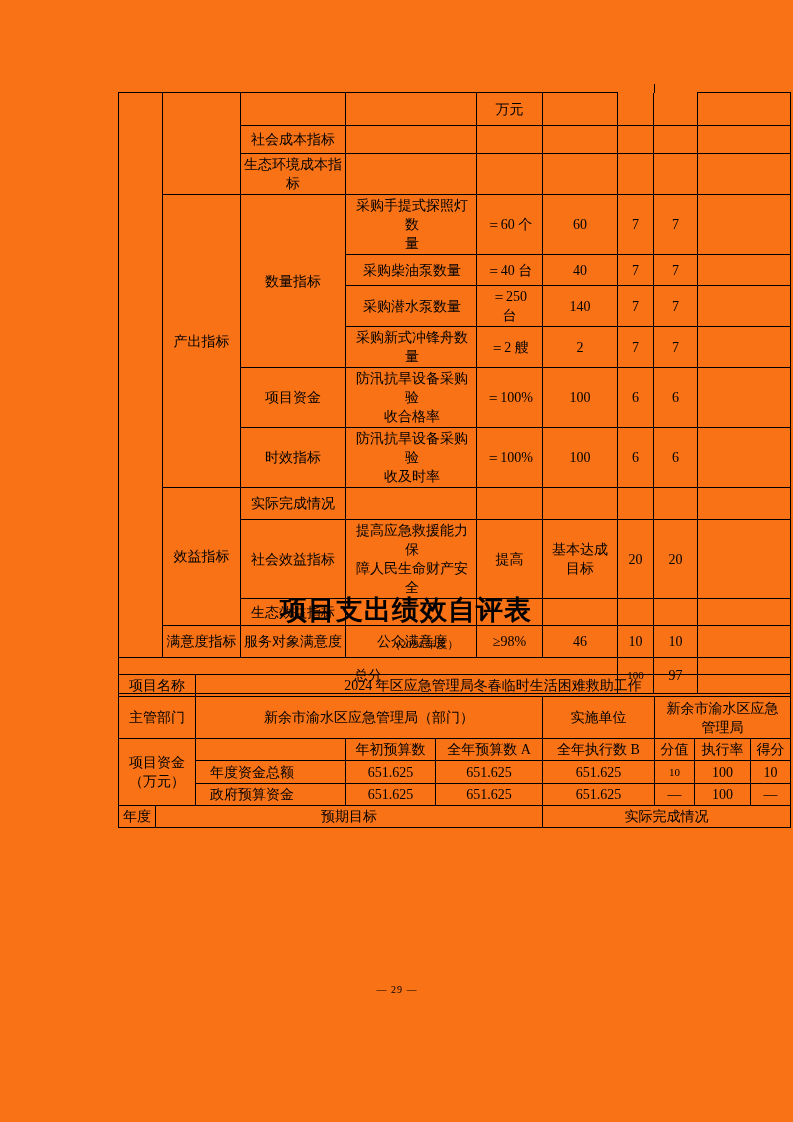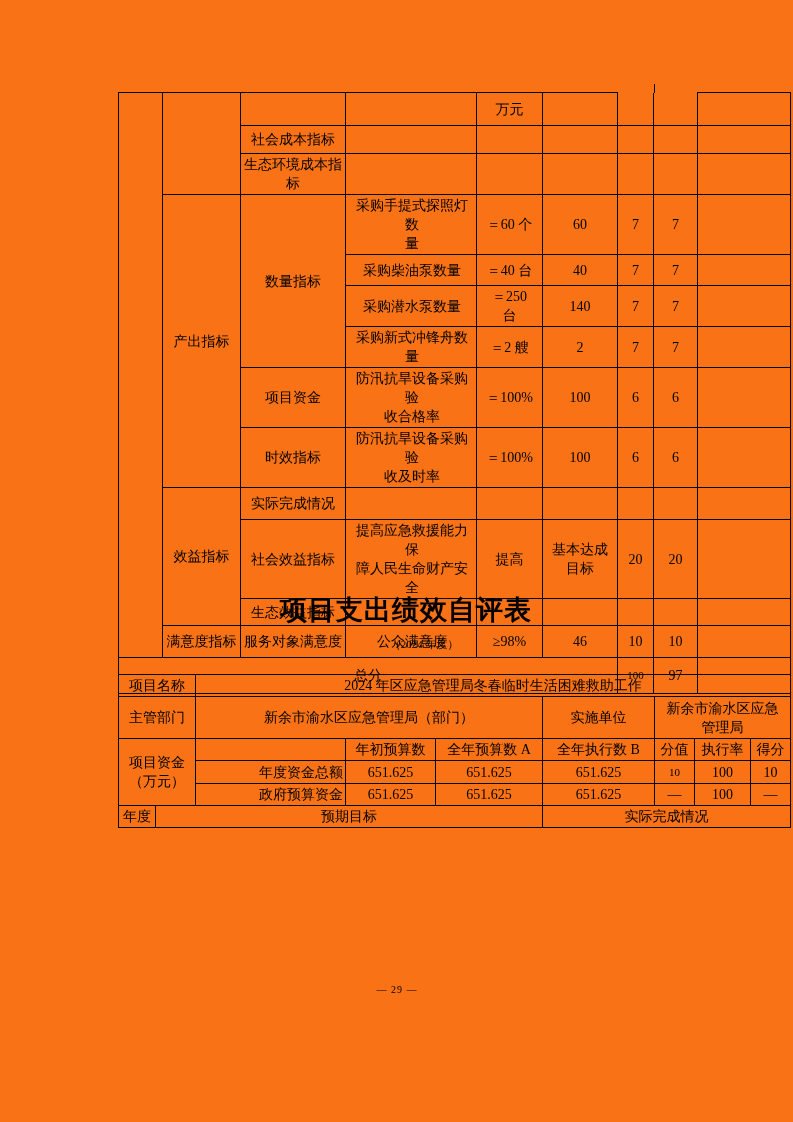--- a/index.html
+++ b/index.html
@@ -21,21 +21,21 @@
     border:1px solid #000;
     text-align:center;
     vertical-align:middle;
     font-size:14px;
     line-height:19px;
     padding:1px 2px;
     white-space:pre-line;
     overflow:hidden;
   }
   td.left{text-align:center;padding-left:4px;}
-  td.pl{text-align:right;padding-left:14px;}
+  td.pl{text-align:left;padding-left:14px;}
   td.sm{font-size:11px;}
   td.nt{border-top:none;}
   .doc-title{
     position:absolute;
     top:592px;left:406px;
     transform:translateX(-50%);
     font-family:"Liberation Sans","DejaVu Sans",sans-serif;
     font-weight:bold;
     font-size:27px;
     letter-spacing:1px;

